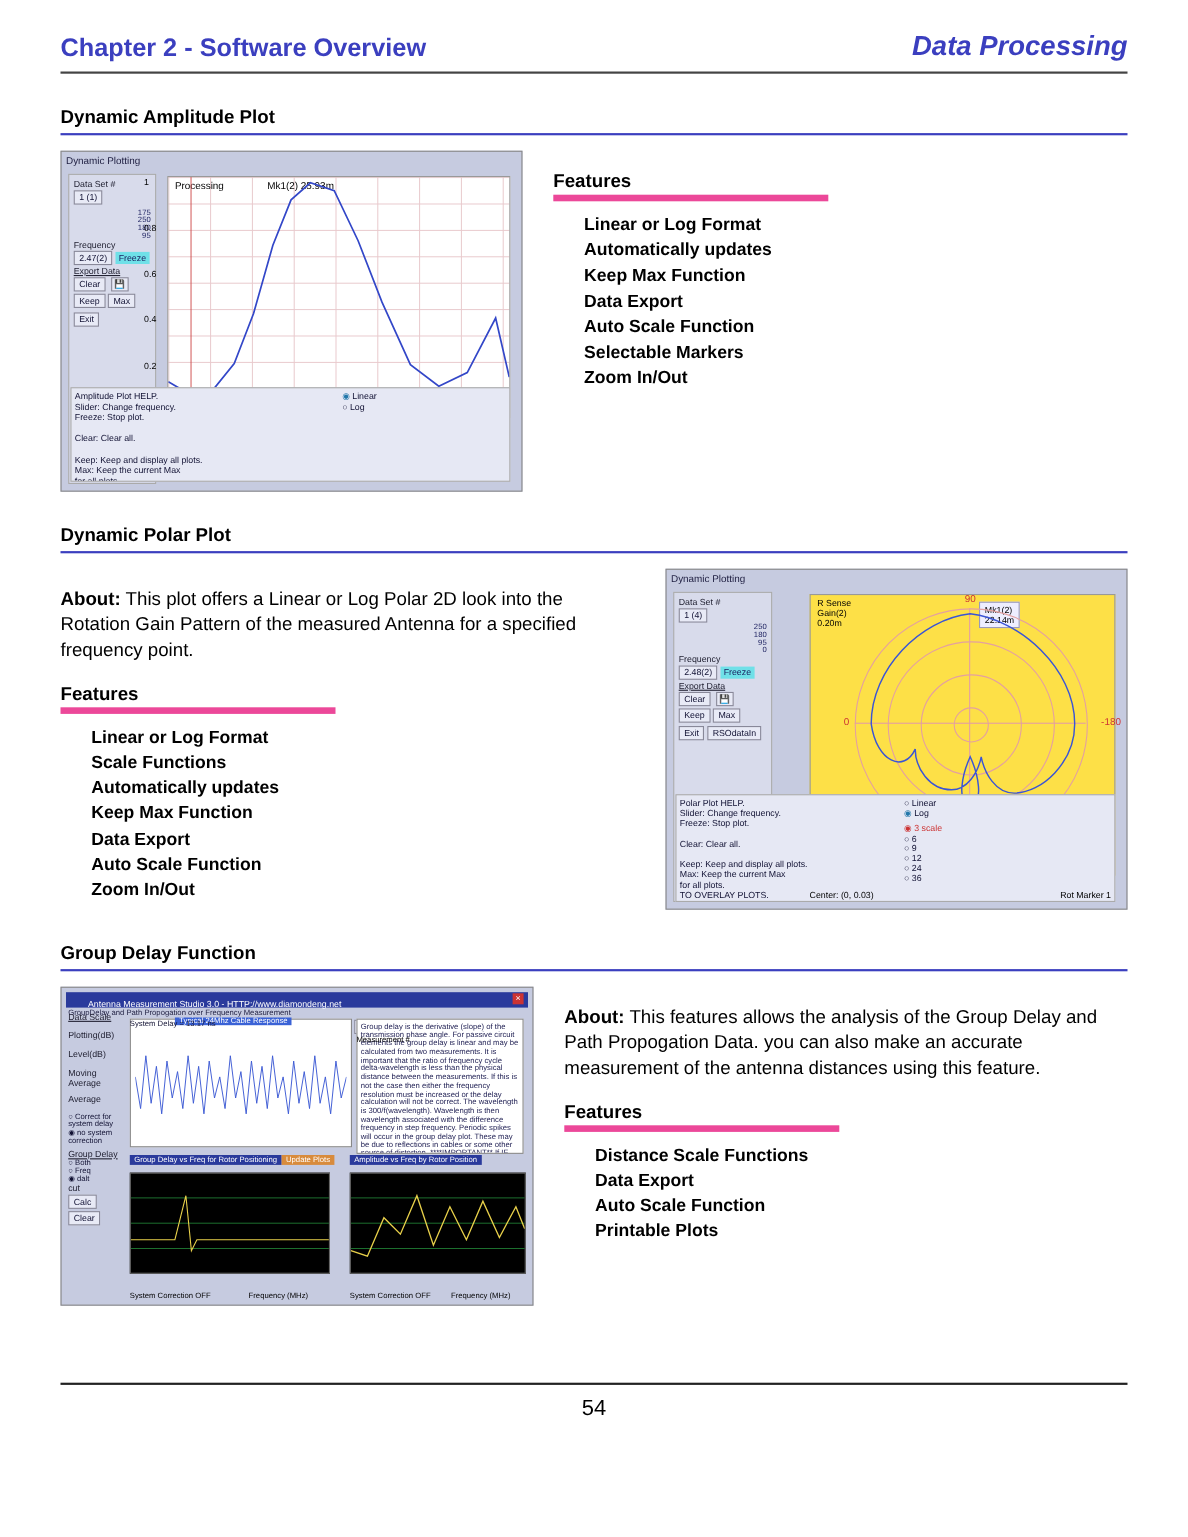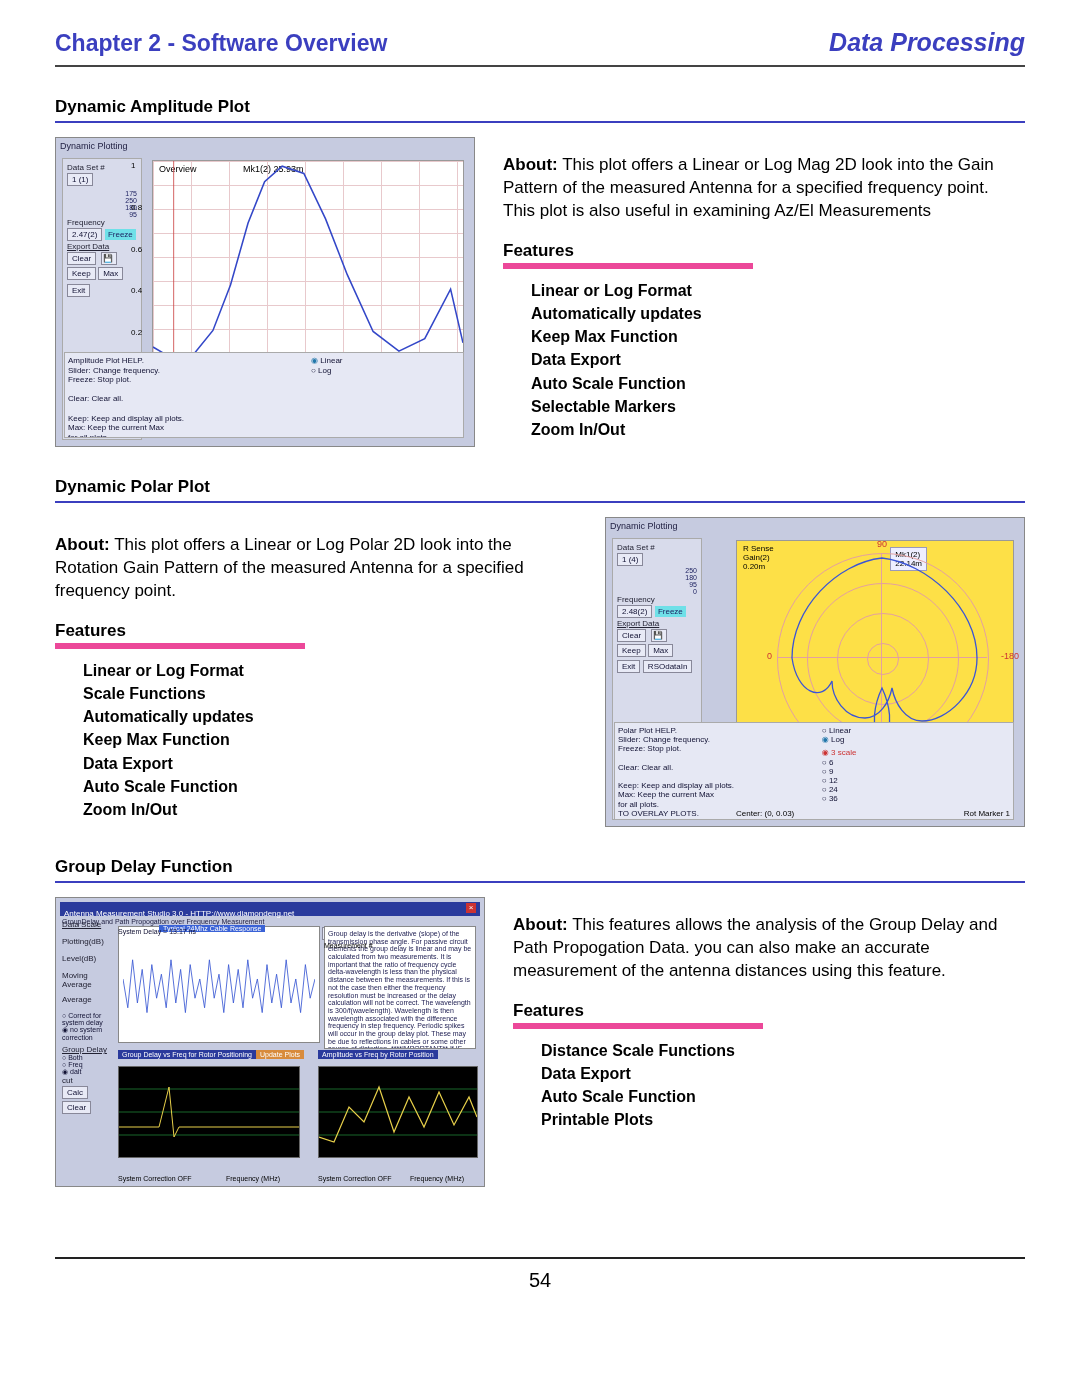--- a/index.html
+++ b/index.html
@@ -144,21 +144,21 @@
         <div class="btn">2.47(2)</div>
         <div class="cyan-box">Freeze</div>
         <div class="mini-label" style="text-decoration:underline">Export Data</div>
         <span class="btn">Clear</span>
         <span class="btn" style="padding:1px 2px;margin-left:2px;">💾</span><br>
         <span class="btn">Keep</span>
         <span class="btn">Max</span><br>
         <span class="btn" style="margin-top:3px;">Exit</span>
       </div>
       <div class="fig-plot-area grid-bg">
-        <div style="position:absolute;left:6px;top:3px;font-size:9px;">Overview</div>
+        <div style="position:absolute;left:6px;top:3px;font-size:9px;">Processing</div>
         <div style="position:absolute;left:90px;top:3px;font-size:9px;">Mk1(2)    25.93m</div>
         <svg class="amp-curve" viewBox="0 0 300 200" preserveAspectRatio="none">
           <polyline fill="none" stroke="#3347c8" stroke-width="1.5" points="0,180 17,190 37,190 58,164 75,120 92,60 108,20 125,5 146,12 167,56 188,110 213,165 238,184 263,172 288,124 300,176"></polyline>
           <line x1="20" y1="0" x2="20" y2="200" stroke="#c44" stroke-width="0.8"></line>
         </svg>
         <div style="position:absolute;left:-22px;top:0;bottom:0;display:flex;flex-direction:column;justify-content:space-between;font-size:8px;">
           <span>1</span>
           <span>0.8</span>
           <span>0.6</span>
           <span>0.4</span>
@@ -189,24 +189,20 @@
 REG, then invoke
 Amplitude Plot and</div>
         <div style="float:right;width:38%;">
           <label style="font-size:8px;display:block;"><span style="color:#27a;">◉ </span><span>Linear</span></label>
           <label style="font-size:8px;display:block;"><span>○ </span><span>Log</span></label>
         </div>
       </div>
     </div>
 
     <div style="flex:1;">
-      <p class="about-text">
-        <span class="about-label">About:</span>
-        <span>This plot offers a Linear or Log Mag 2D look into the Gain Pattern of the measured Antenna for a specified frequency point. This plot is also useful in examining Az/El Measurements</span>
-      </p>
       <div class="features-heading">Features</div>
       <div class="features-list">
         <div>Linear or Log Format</div>
         <div>Automatically updates</div>
         <div>Keep Max Function</div>
         <div>Data Export</div>
         <div>Auto Scale Function</div>
         <div>Selectable Markers</div>
         <div>Zoom In/Out</div>
       </div>
@@ -310,21 +306,21 @@
         <span>(0, 0.03)</span>
       </div>
       <div style="position:absolute;right:14px;bottom:8px;font-size:8px;">Rot Marker 1</div>
     </div>
   </div>
 
   <div class="subheading">Group Delay Function</div>
   <div class="row">
     <div class="figure fig3">
       <div class="top-strip">
-        <span style="color:#fff;font-size:8px;padding-left:4px;">Antenna Measurement Studio 3.0 - HTTP://www.diamondeng.net</span>
+        <span style="color:#fff;font-size:8px;padding-left:20px;">Antenna Measurement Studio 3.0 - HTTP://www.diamondeng.net</span>
         <span style="position:absolute;right:4px;top:1px;width:10px;height:10px;background:#c33;color:#fff;font-size:8px;text-align:center;line-height:10px;">×</span>
       </div>
       <div style="position:absolute;left:6px;top:20px;font-size:7px;color:#224;">GroupDelay and Path Propogation over Frequency Measurement</div>
       <div class="panel-l">
         <div class="mini-label" style="text-decoration:underline;">Data Scale</div>
         <div style="height:8px;"></div>
         <div class="mini-label">Plotting(dB)</div>
         <div style="height:8px;"></div>
         <div class="mini-label">Level(dB)</div>
         <div style="height:8px;"></div>

